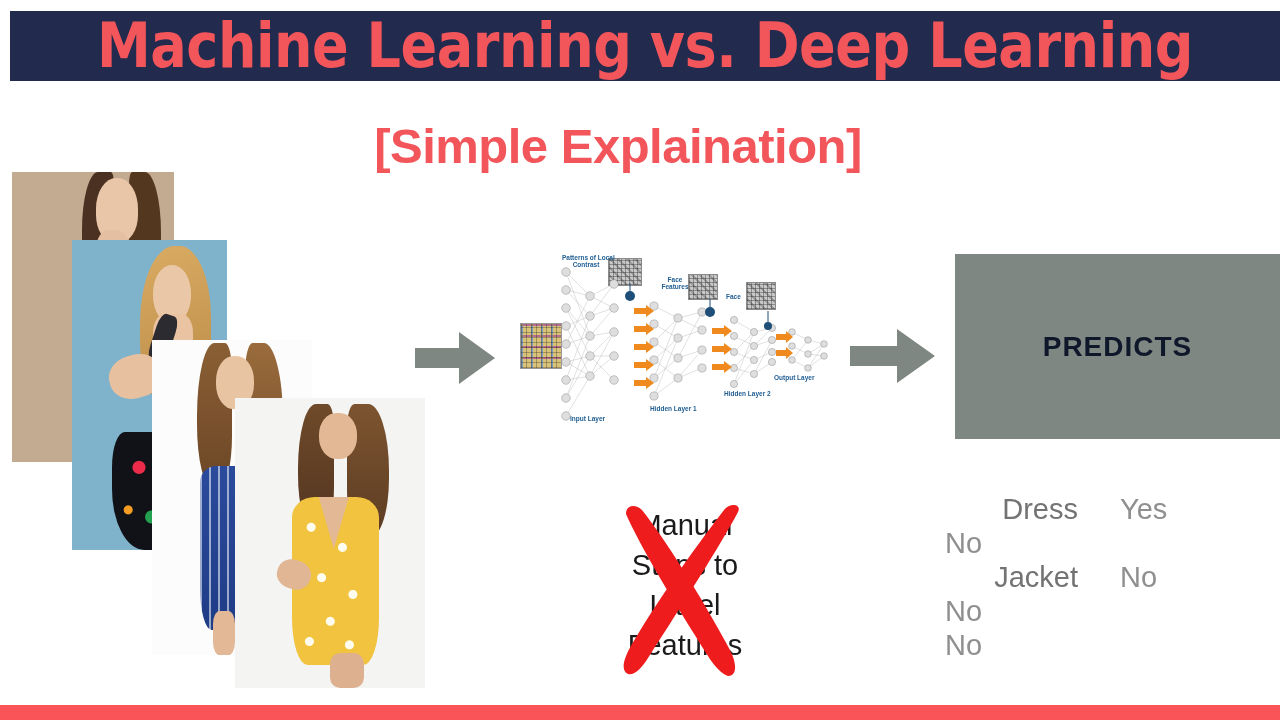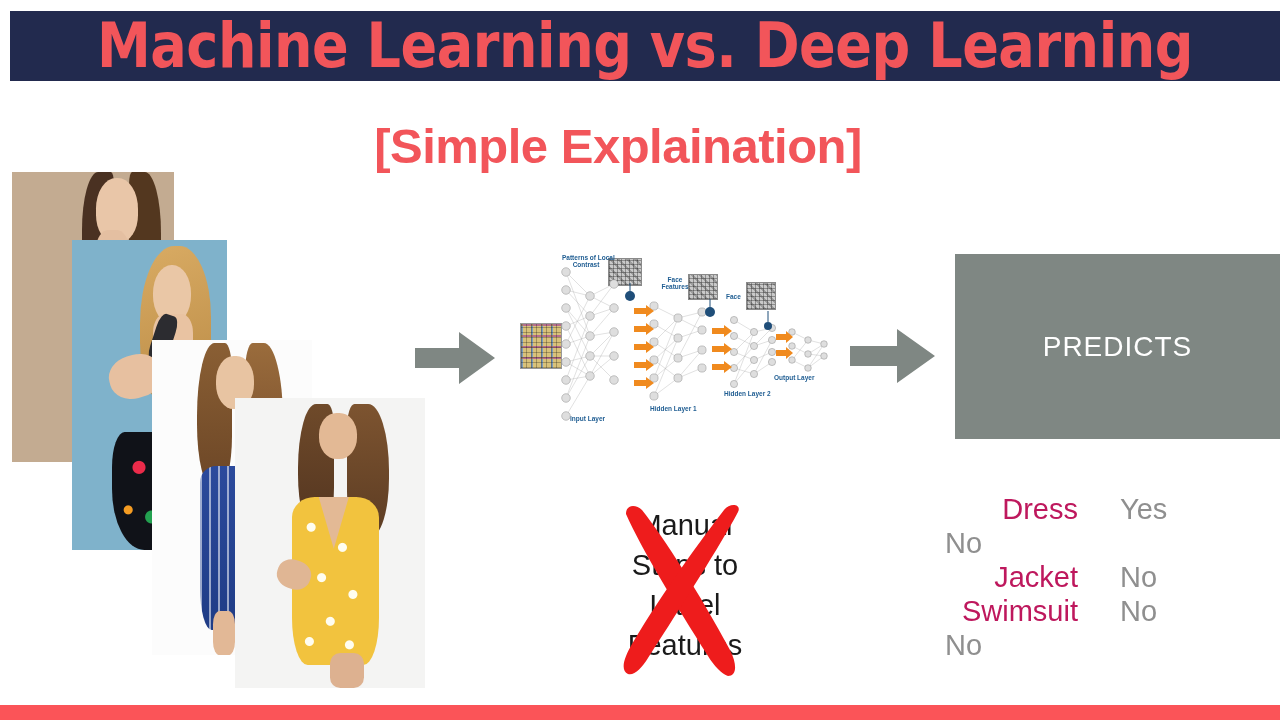--- a/index.html
+++ b/index.html
@@ -176,24 +176,24 @@
   }
 
   
   #predicts-box {
     position: absolute;
     left: 955px; top: 254px; width: 325px; height: 185px;
     background: #7f8783;
     display: flex; align-items: center; justify-content: center;
   }
   #predicts-label {
-    color: #ffffff;
+    color: #0f172a;
     font-size: 28px;
     letter-spacing: 1px;
-    font-weight: 400;
+    font-weight: 700;
   }
 
   
   #manual-steps {
     position: absolute;
     left: 590px; top: 505px; width: 190px;
     text-align: center;
     color: #1a1a1a;
     font-size: 29px;
     line-height: 1.38;
@@ -202,21 +202,21 @@
   #red-x { position: absolute; left: 612px; top: 498px; width: 145px; height: 190px; }
 
   
   #predictions {
     position: absolute;
     left: 945px; top: 493px; width: 320px;
   }
   .pred-row { display: flex; align-items: baseline; margin-bottom: 1px; }
   .pred-label {
     width: 175px; text-align: right; padding-right: 42px;
-    color: #be185d; font-size: 29px; font-weight: 400;
+    color: #737373; font-size: 29px; font-weight: 400;
     box-sizing: border-box;
   }
   .pred-value {
     color: #8f8f8f; font-size: 29px; font-weight: 400;
   }
 </style>
 </head>
 <body>
 
 <div id="title-bar">
@@ -429,21 +429,20 @@
   <div class="pred-row">
     <div class="pred-value">No</div>
   </div>
 
   <div class="pred-row">
     <div class="pred-label">Jacket</div>
     <div class="pred-value">No</div>
   </div>
 
   <div class="pred-row">
-    <div class="pred-label">Swimsuit</div>
     <div class="pred-value">No</div>
   </div>
 
   <div class="pred-row">
     <div class="pred-value">No</div>
   </div>
 
 </div>
 
 <div id="bottom-stripe"></div>

